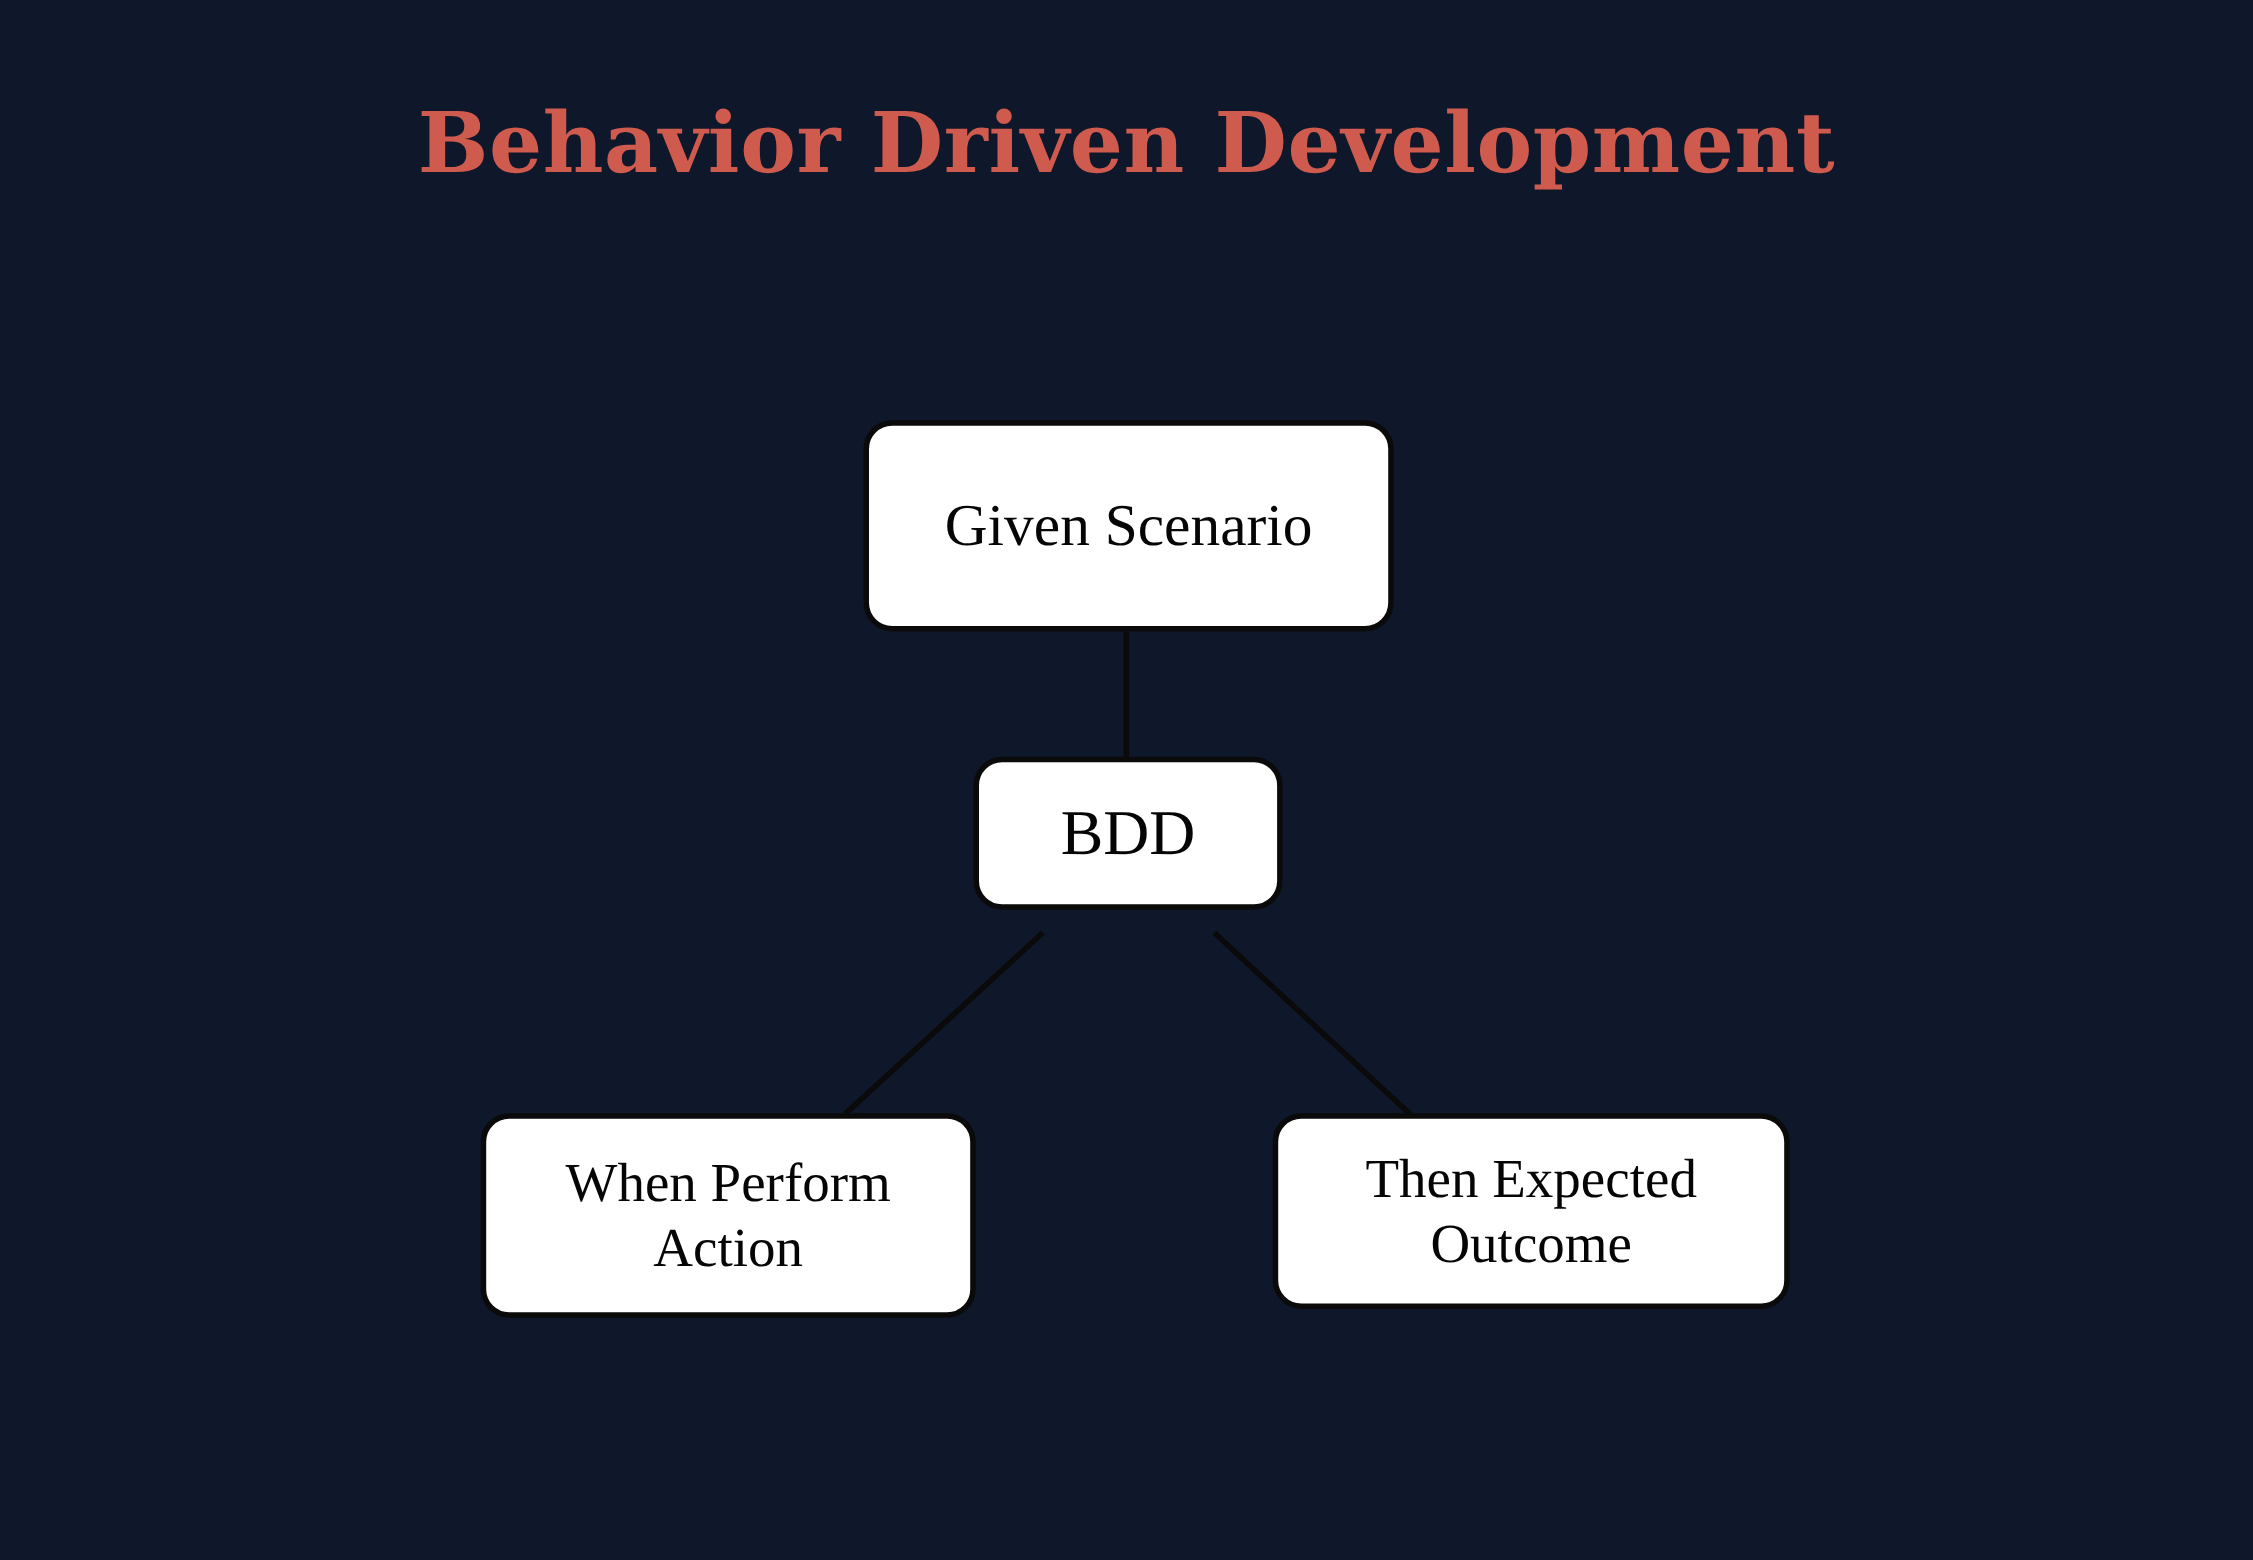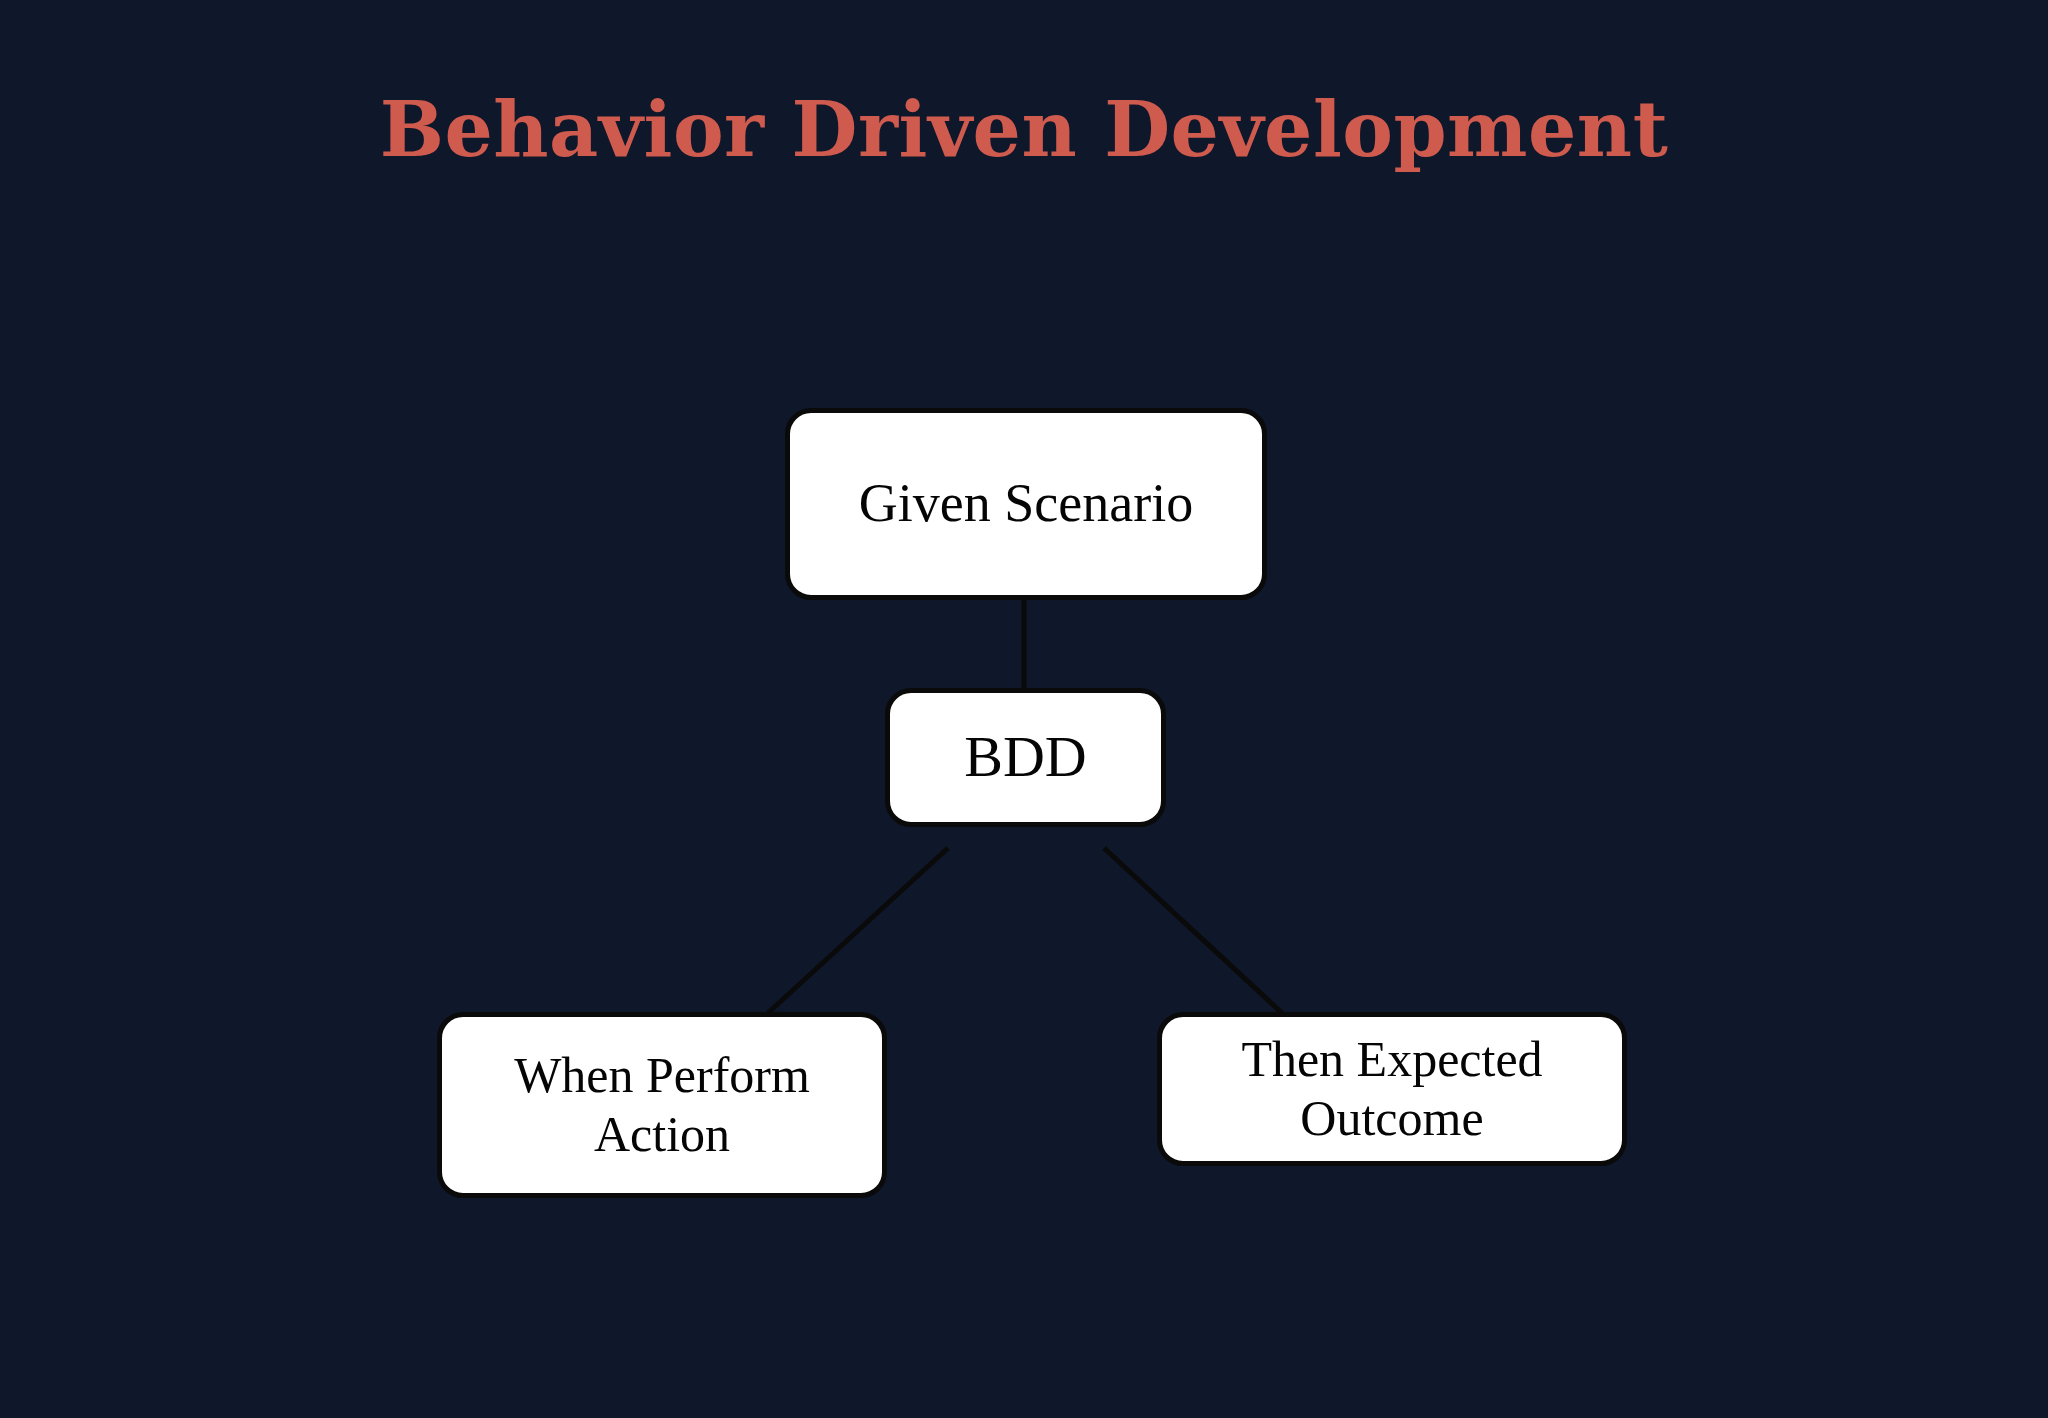--- a/index.html
+++ b/index.html
@@ -66,41 +66,40 @@
     padding: 0 14px;
     white-space: pre-line;
   }
 
   #node-given {
     left: 785px;
     top: 382px;
     width: 482px;
     height: 192px;
     font-size: 54px;
-    margin-top: 26px;
   }
   #node-bdd {
     left: 885px;
     top: 688px;
     width: 281px;
     height: 139px;
     font-size: 58px;
   }
   #node-when {
     left: 437px;
     top: 1012px;
     width: 450px;
     height: 186px;
     font-size: 50px;
   }
   #node-then {
     left: 1157px;
     top: 1012px;
     width: 470px;
-    height: 154px;
+    height: 178px;
     font-size: 50px;
   }
 </style>
 </head>
 <body>
 
 <div id="canvas">
 
   <div id="diagram-title">Behavior Driven Development</div>
 

